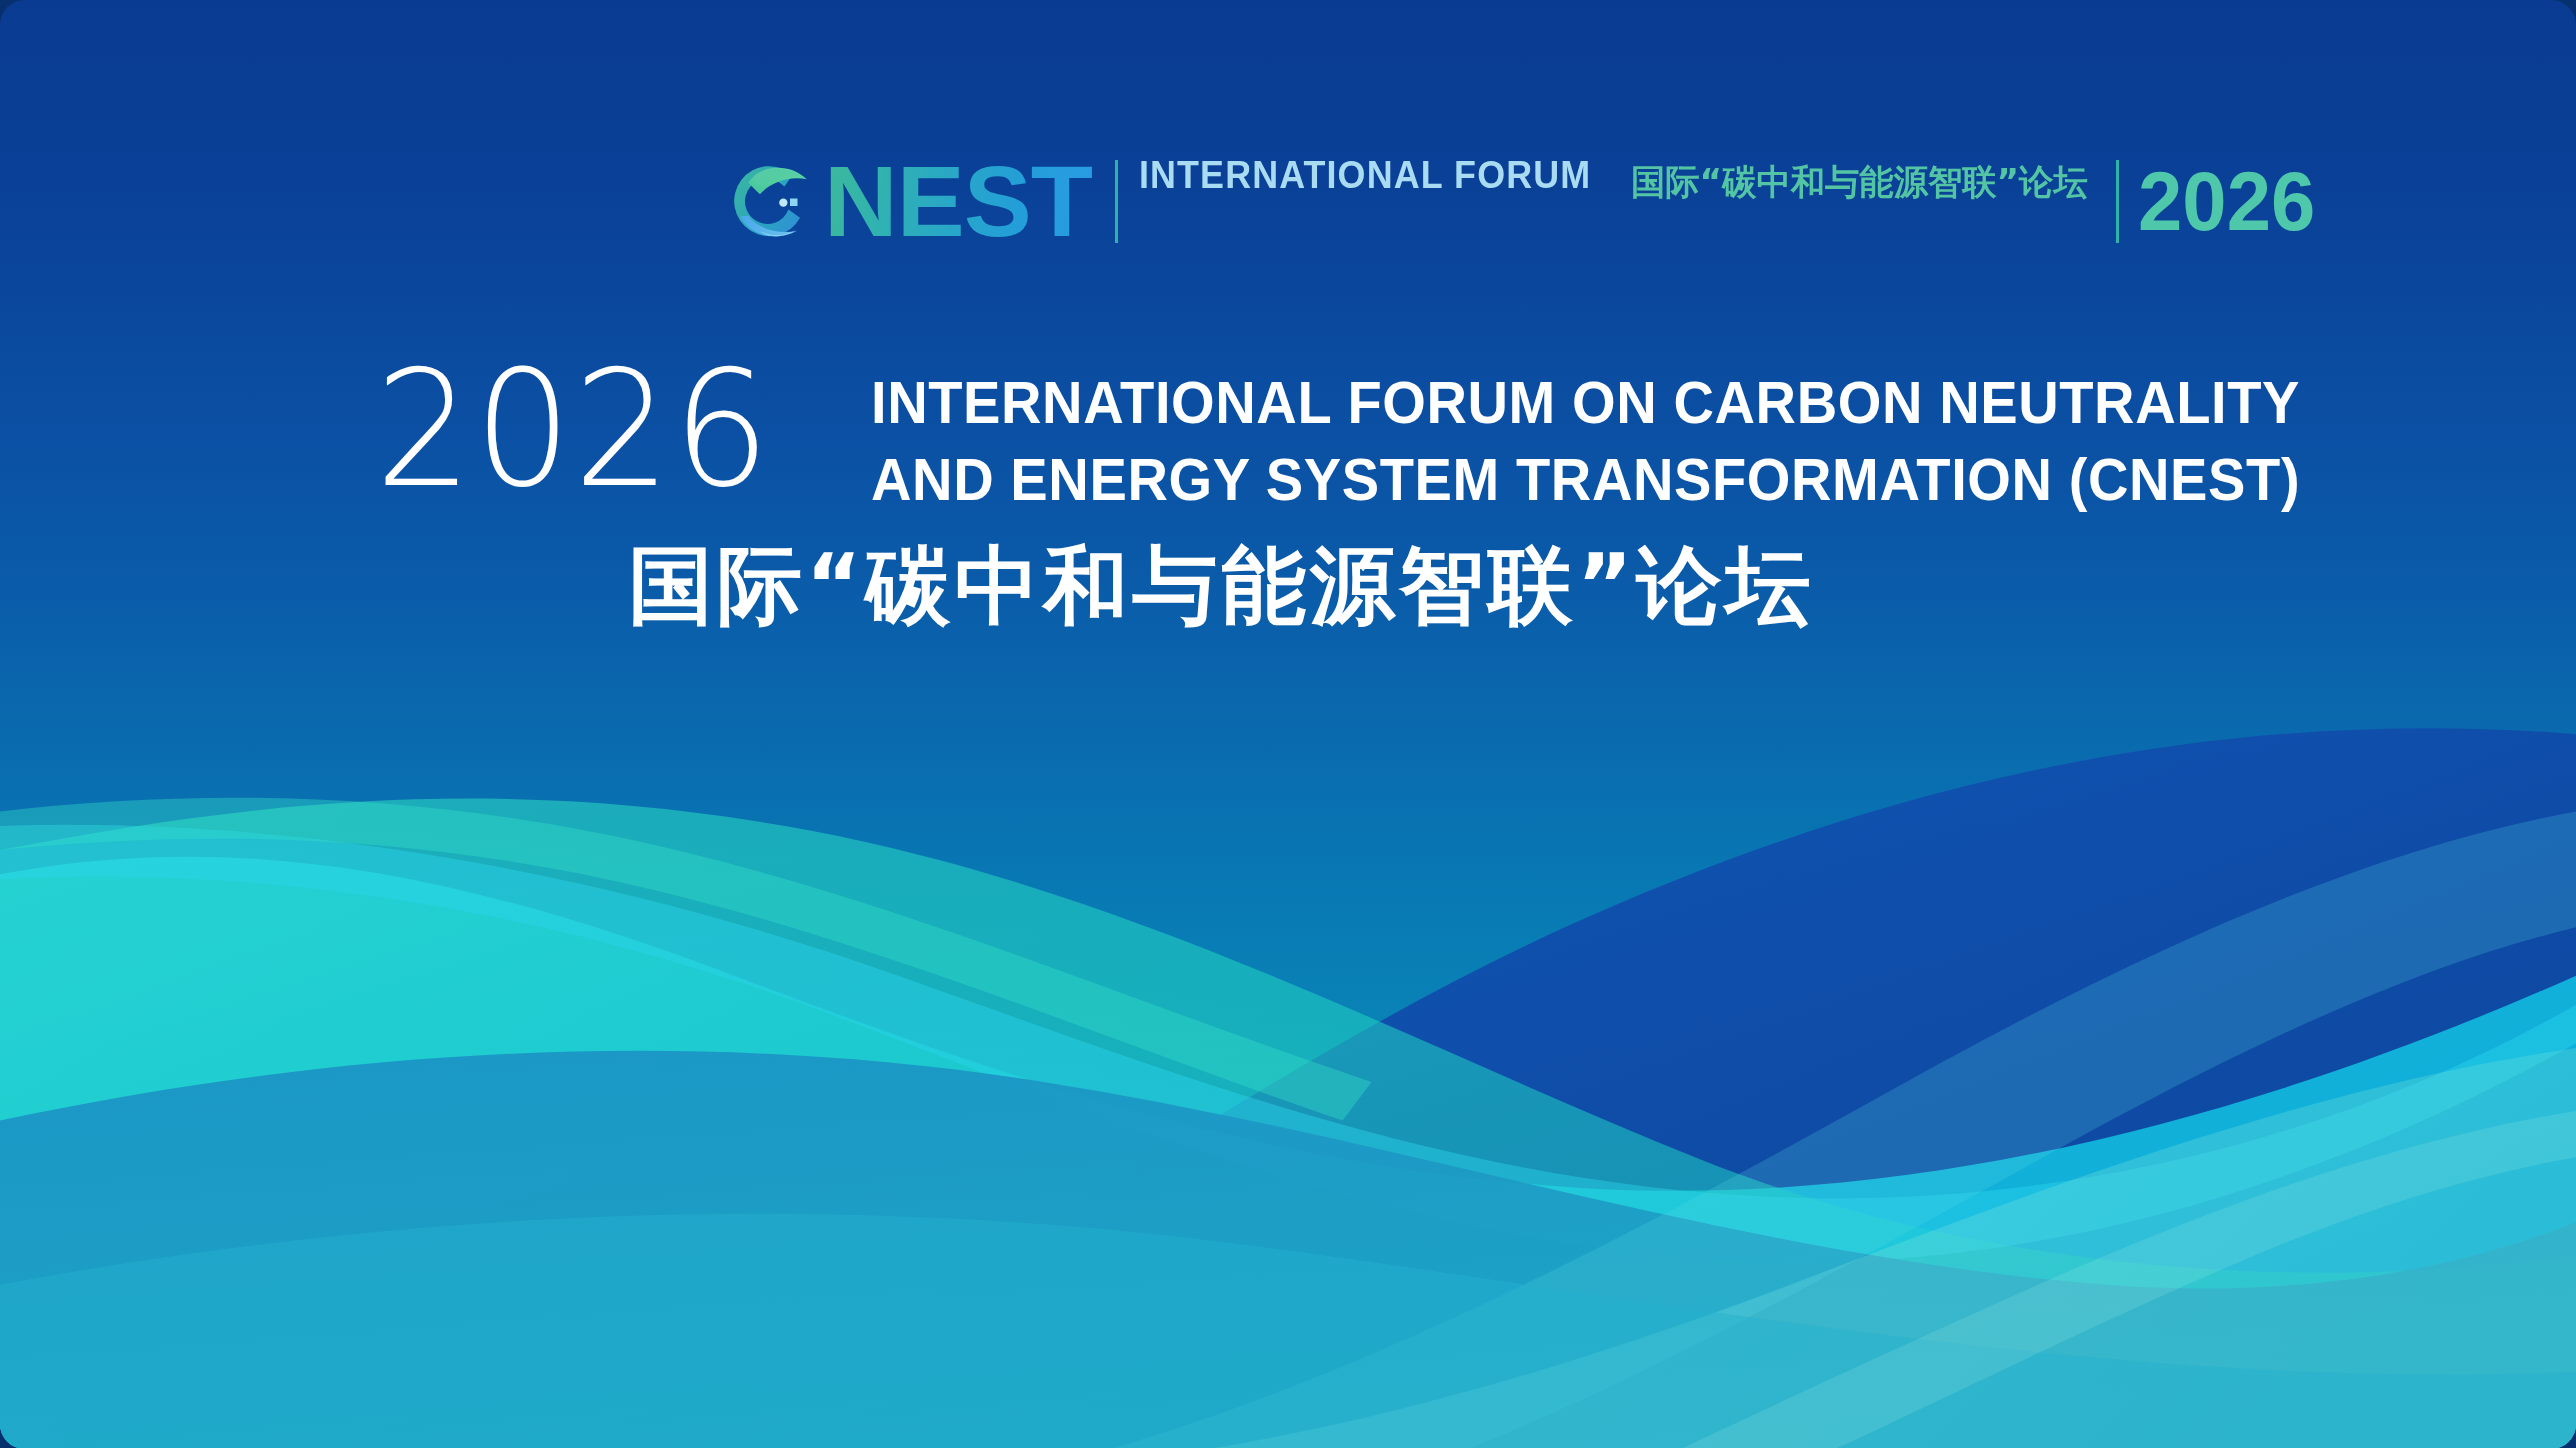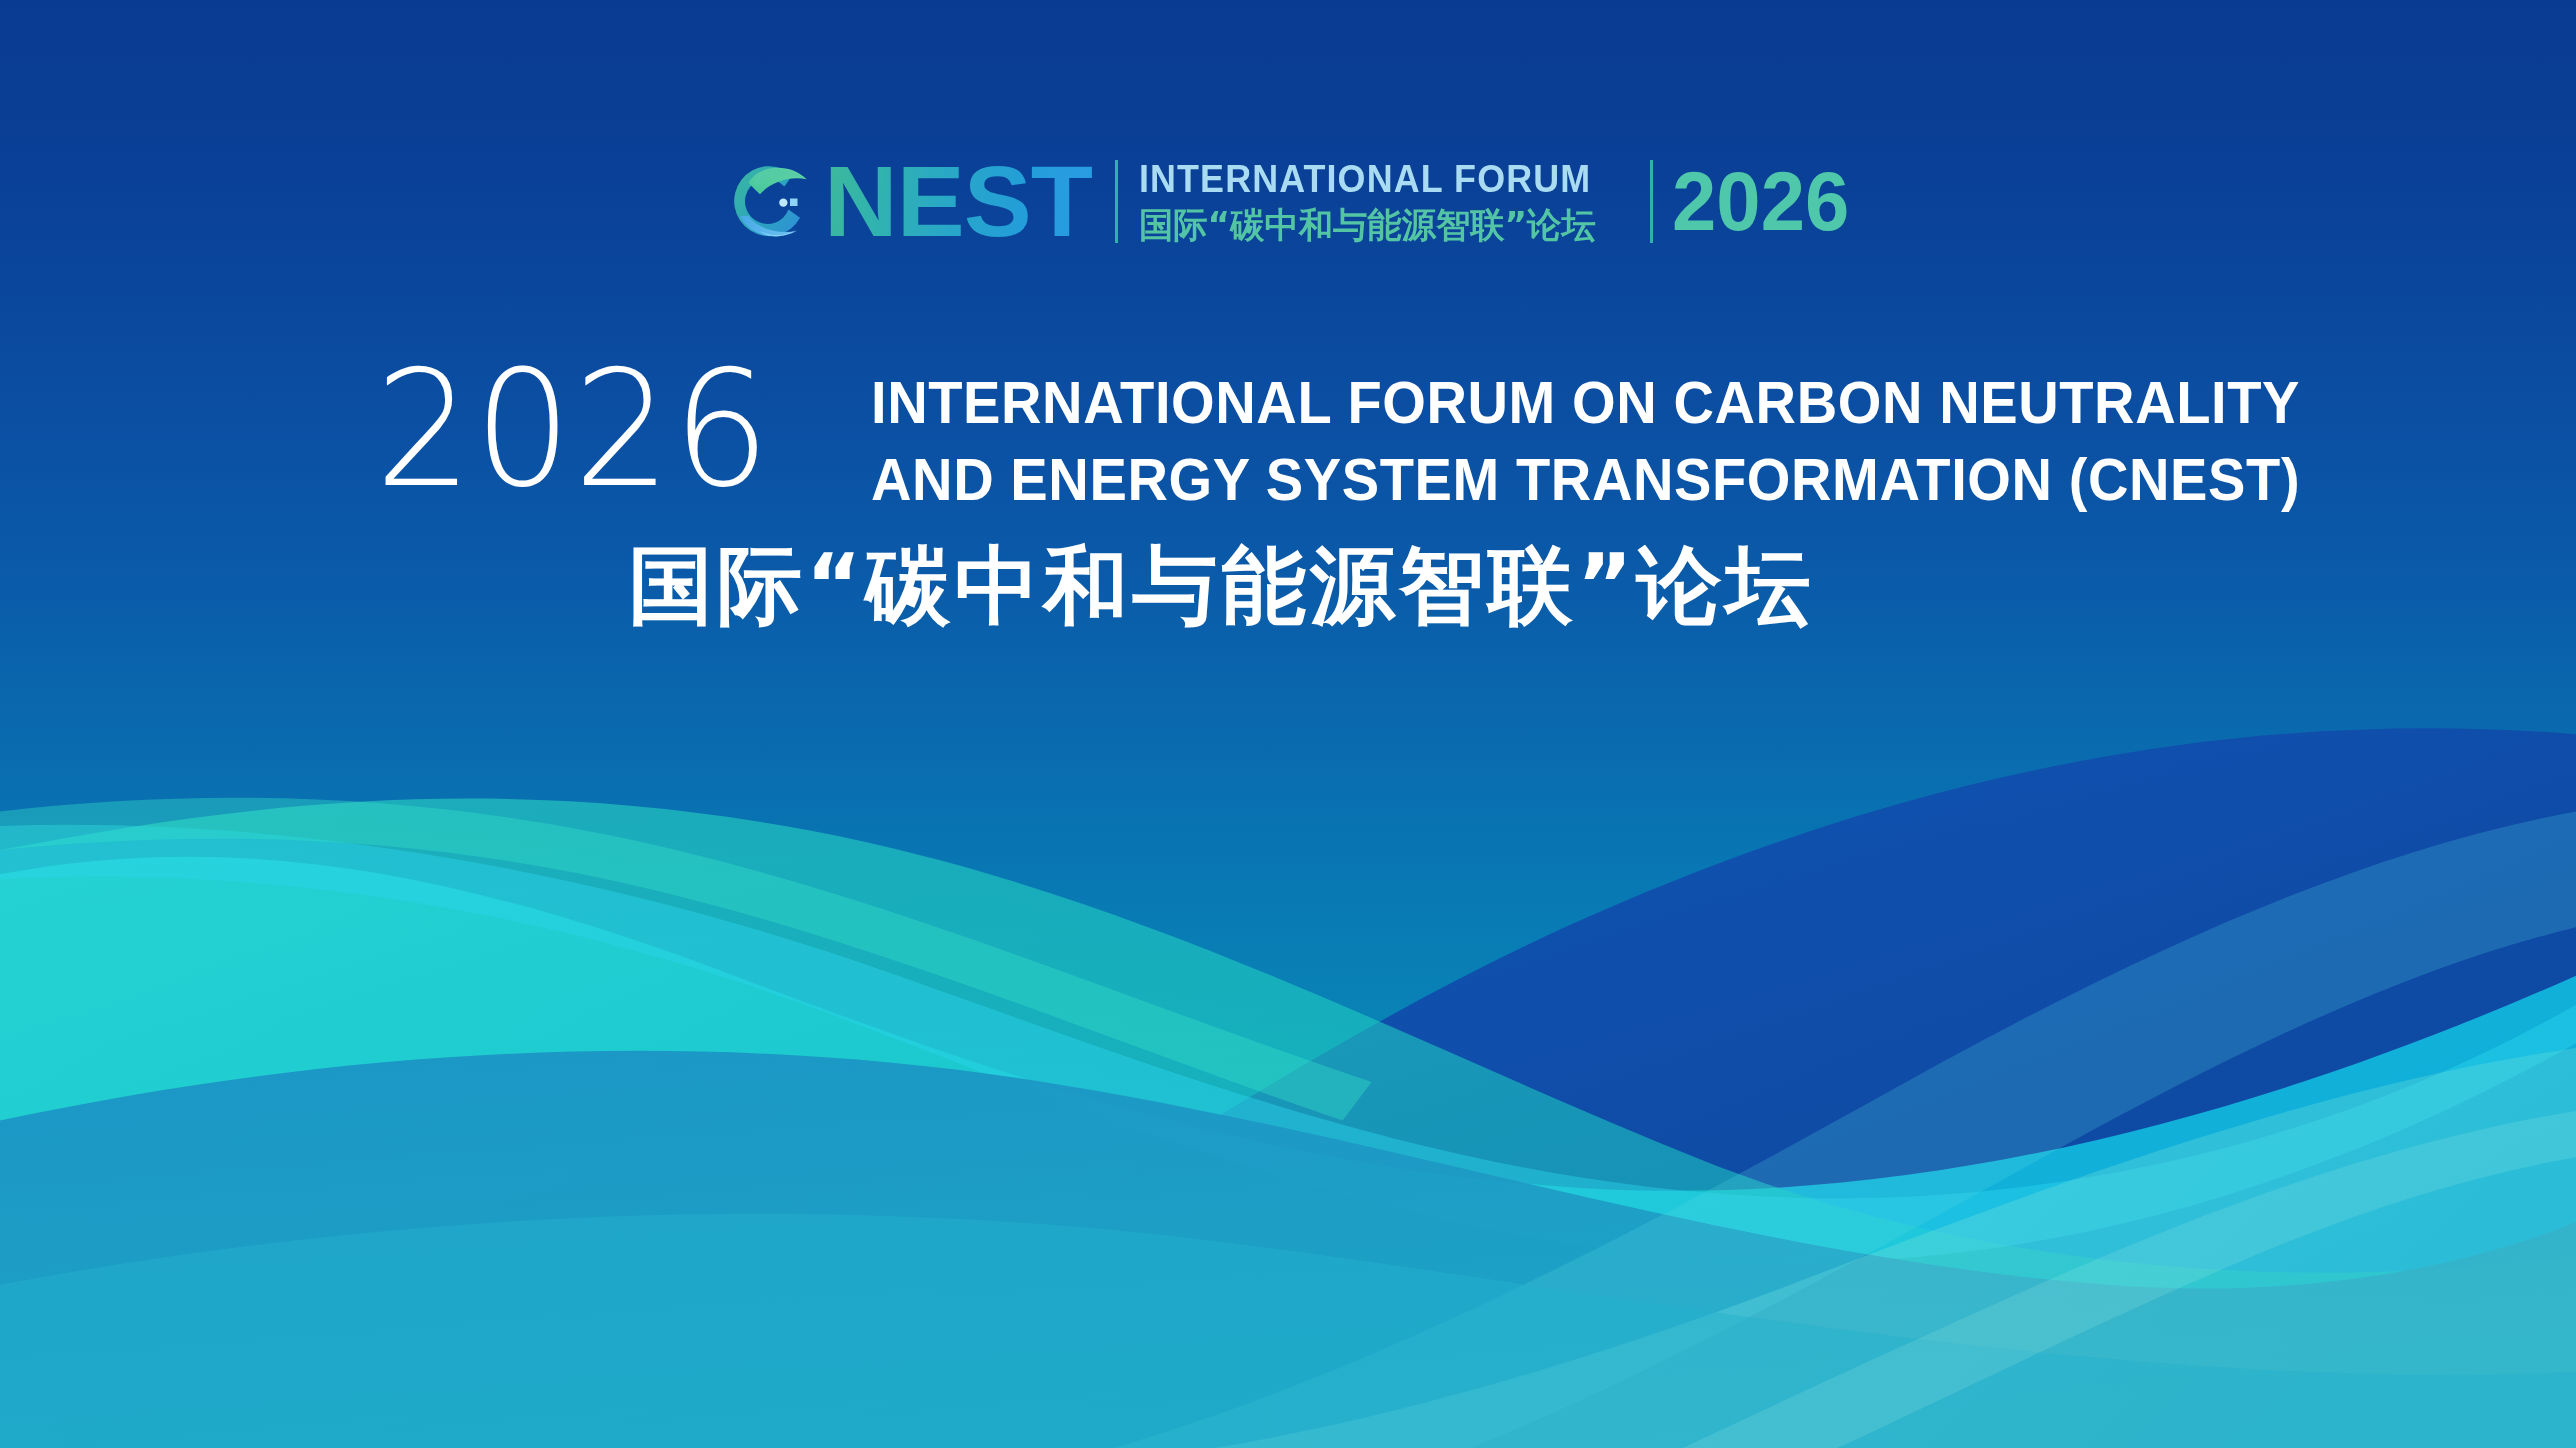--- a/index.html
+++ b/index.html
@@ -15,41 +15,42 @@
       #0a3f96 10%,
       #0a479c 20%,
       #0b50a4 30%,
       #0a5ba9 40%,
       #0a69ae 50%,
       #0877b3 60%,
       #0982b6 70%,
       #0d8cb9 80%,
       #1494bc 90%,
       #1a9cc0 100%);
+    border-radius:25px;
   }
   
   #waves{position:absolute;left:0;top:0;width:2576px;height:1449px;}
 
   
   #lockup{
     position:absolute;left:720px;top:143px;height:116px;
     display:flex;align-items:center;
   }
   #mark{width:100px;height:100px;flex:0 0 100px;margin-right:3.9px;}
   .wordmark{
     font-size:100px;font-weight:bold;letter-spacing:-1px;line-height:1;
     font-family:"Liberation Sans","DejaVu Sans",sans-serif;
     background:linear-gradient(100deg,#3fb99a 0%,#32b4ac 18%,#2aa9c4 42%,#239ed8 70%,#2b9ae6 100%);
     -webkit-background-clip:text;background-clip:text;color:transparent;
     transform:scaleX(1.02);transform-origin:left center;
     padding-right:5.8px;
   }
   .vbar{width:2.9px;height:83px;background:#31b8a8;margin:0 21px 0 23px;opacity:.95;}
   .vbar2{width:2.9px;height:83px;background:#31b8a8;margin:0 19.3px;opacity:.95;}
-  #forumblock{display:flex;flex-direction:column;justify-content:center;height:93px;}
+  #forumblock{display:flex;flex-direction:row;justify-content:center;height:93px;}
   #forum-en{
     color:#a9dcf2;font-size:39px;font-weight:bold;letter-spacing:1.2px;line-height:1;
     transform:scaleX(.92);transform-origin:left center;white-space:nowrap;
   }
   #forum-cn{
     color:#54c5a4;font-size:35px;font-weight:bold;letter-spacing:0px;line-height:1;
     margin-top:10.6px;white-space:nowrap;
     transform:scaleX(.98);transform-origin:left center;
     font-family:"DejaVu Sans","Liberation Sans",sans-serif;
   }

